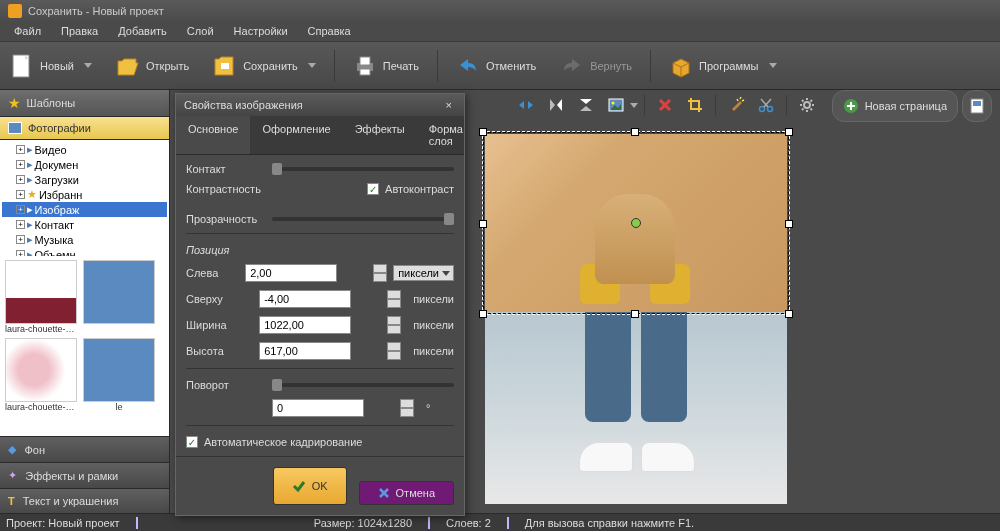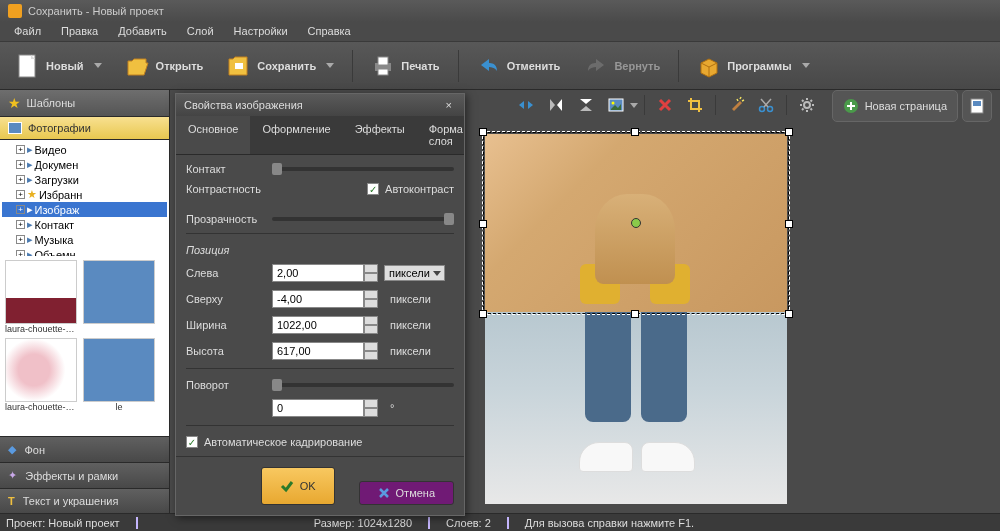--- a/index.html
+++ b/index.html
@@ -7,34 +7,34 @@
 
 
 .titlebar { background: linear-gradient(#5a5a5a, #4a4a4a); height: 22px; padding: 4px 8px; color: #ccc; display: flex; align-items: center; }
 .titlebar .app-icon { width: 14px; height: 14px; background: #f0a020; border-radius: 2px; margin-right: 6px; }
 
 
 .menubar { background: #4a4a4a; height: 20px; display: flex; padding: 0 4px; border-bottom: 1px solid #3a3a3a; }
 .menubar span { padding: 3px 10px; cursor: pointer; }
 
 
-.toolbar { background: linear-gradient(#585858, #484848); height: 48px; display: flex; align-items: center; padding: 0 6px; border-bottom: 1px solid #2a2a2a; gap: 4px; font-weight: bold; }
+.toolbar { background: linear-gradient(#585858, #484848); height: 48px; display: flex; align-items: center; padding: 0 0; border-bottom: 1px solid #2a2a2a; gap: 4px; }
 .tb-btn { display: flex; align-items: center; gap: 6px; padding: 6px 10px; border-radius: 3px; cursor: pointer; }
 .tb-icon { width: 24px; height: 26px; }
 .tb-sep { width: 1px; height: 32px; background: #3a3a3a; margin: 0 4px; }
 .tb-drop { width: 0; height: 0; border-left: 4px solid transparent; border-right: 4px solid transparent; border-top: 5px solid #aaa; margin-left: 4px; }
 
 
 .icon-toolbar { position: absolute; top: 90px; left: 512px; height: 30px; display: flex; align-items: center; gap: 2px; z-index: 1; }
 .it-btn { width: 28px; height: 26px; display: flex; align-items: center; justify-content: center; border-radius: 3px; cursor: pointer; }
 .it-sep { width: 1px; height: 20px; background: #3a3a3a; margin: 0 4px; }
 
 
 .right-tb { position: absolute; top: 90px; right: 8px; display: flex; gap: 4px; z-index: 1; }
-.right-tb .tb-btn2 { display: flex; align-items: center; gap: 6px; padding: 6px 10px; border-radius: 5px; background: #555; border: 1px solid #666; cursor: pointer; }
+.right-tb .tb-btn2 { display: flex; align-items: center; gap: 6px; padding: 6px 10px; border-radius: 12px; background: #555; border: 1px solid #666; cursor: pointer; }
 
 
 .left-panel { position: absolute; top: 90px; left: 0; width: 170px; bottom: 18px; background: #3e3e3e; border-right: 1px solid #2a2a2a; display: flex; flex-direction: column; }
 .lp-header { background: linear-gradient(#6e6e6e, #555); padding: 5px 8px; display: flex; align-items: center; gap: 6px; border-bottom: 1px solid #2a2a2a; }
 .lp-header.yellow-star::before { content: "★"; color: #f0c020; font-size: 14px; }
 .lp-tree { background: #fff; color: #000; flex: 0 0 auto; height: 116px; overflow: hidden; padding: 2px; }
 .lp-tree .tree-item { display: flex; align-items: center; gap: 2px; padding: 1px 2px; font-size: 11px; white-space: nowrap; }
 .lp-tree .tree-item.selected { background: #3a75d0; color: #fff; }
 .lp-tree .tree-item .plus { width: 9px; height: 9px; border: 1px solid #888; display: inline-flex; align-items: center; justify-content: center; font-size: 8px; margin-left: 12px; }
 .lp-thumbs { background: #fff; flex: 1; padding: 4px; overflow: hidden; display: flex; flex-wrap: wrap; gap: 4px; align-content: flex-start; }
@@ -69,29 +69,29 @@
 .dlg-body { padding: 8px 10px; }
 .dlg-row { display: flex; align-items: center; margin-bottom: 8px; gap: 6px; }
 .dlg-label { width: 80px; }
 .dlg-slider { flex: 1; height: 4px; background: #333; border-radius: 2px; position: relative; }
 .dlg-slider::after { content: ""; position: absolute; top: -4px; width: 10px; height: 12px; background: #888; border-radius: 2px; }
 .dlg-slider.s-left::after { left: 0; }
 .dlg-slider.s-right::after { right: 0; }
 .dlg-hr { height: 1px; background: #333; margin: 6px 0 10px; }
 .dlg-section { font-size: 11px; margin-bottom: 8px; font-style: italic; }
 .dlg-input { width: 92px; background: #fff; color: #000; border: 1px solid #888; padding: 2px 4px; }
-.dlg-spinner { display: flex; }
+.dlg-spinner { display: flex; gap: 36px; }
 .dlg-spin-btns { display: flex; flex-direction: column; }
 .dlg-spin-btn { width: 14px; height: 9px; background: #ddd; border: 1px solid #888; display: flex; align-items: center; justify-content: center; font-size: 6px; cursor: pointer; }
 .dlg-unit { margin-left: 6px; }
 .dlg-select { background: #ddd; color: #000; border: 1px solid #888; padding: 1px 14px 1px 4px; position: relative; }
 .dlg-select::after { content: ""; position: absolute; right: 3px; top: 5px; border-left: 4px solid transparent; border-right: 4px solid transparent; border-top: 5px solid #444; }
 .dlg-checkbox { display: flex; align-items: center; gap: 6px; }
 .dlg-check { width: 12px; height: 12px; background: #fff; border: 1px solid #888; display: flex; align-items: center; justify-content: center; color: #2a7a2a; font-size: 10px; }
-.dlg-footer { display: flex; justify-content: flex-end; gap: 24px; padding: 10px; border-top: 1px solid #333; }
+.dlg-footer { display: flex; justify-content: flex-end; gap: 12px; padding: 10px; border-top: 1px solid #333; }
 .dlg-btn { display: flex; align-items: center; gap: 6px; padding: 5px 18px; border-radius: 3px; cursor: pointer; border: 1px solid #333; }
 .dlg-btn.ok { background: linear-gradient(#f8c860, #e8a830); color: #333; }
 .dlg-btn.cancel { background: #701a75; margin-top: 14px; }
 
 
 .statusbar { position: absolute; bottom: 0; left: 0; right: 0; height: 18px; background: #3a3a3a; display: flex; align-items: center; padding: 0 6px; gap: 16px; border-top: 1px solid #2a2a2a; }
 .statusbar .sb-cell { border-right: 2px solid #c4b5fd; padding-right: 16px; }
 
 
 .photo-tab { background: linear-gradient(#f8e090, #e8c850); color: #333; padding: 5px 8px; display: flex; align-items: center; gap: 6px; border-bottom: 1px solid #2a2a2a; }

